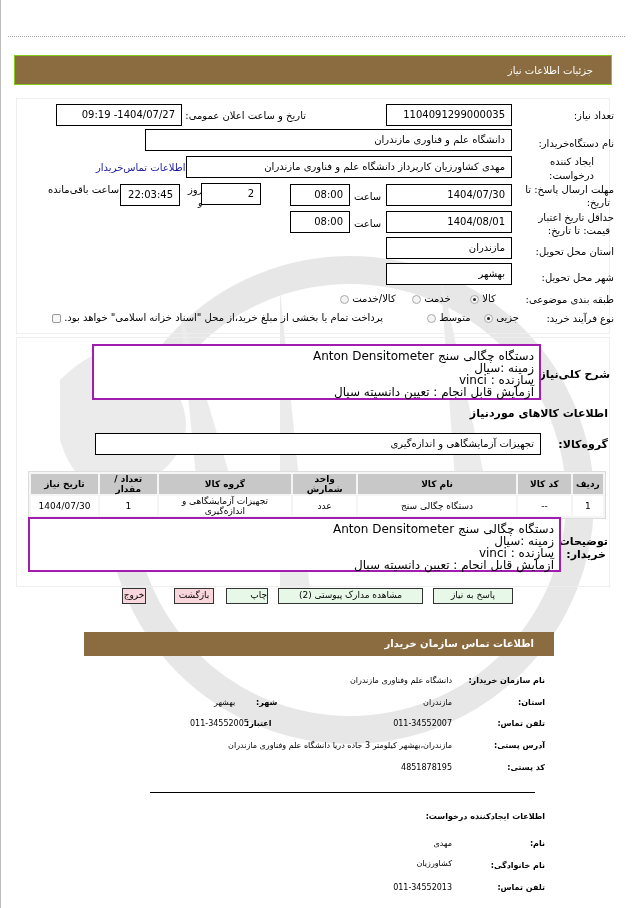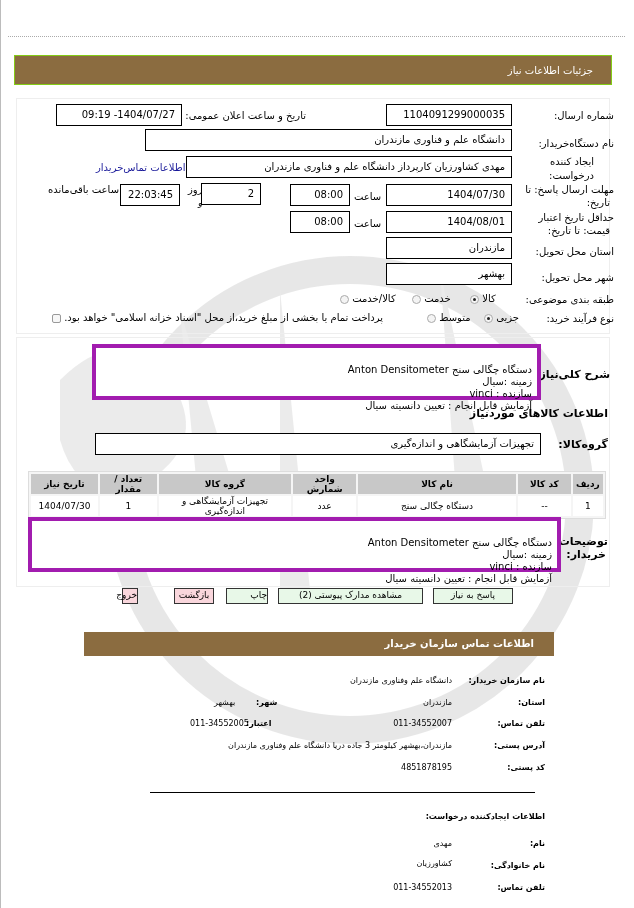--- a/index.html
+++ b/index.html
@@ -13,22 +13,22 @@
   .panel { position:absolute; left:16px; width:594px; border:1px solid #eee; box-sizing:border-box; }
   .lbl { position:absolute; font-size:10px; color:#000; text-align:right; white-space:nowrap; }
   .box { position:absolute; border:1px solid #000; background:#fff; box-sizing:border-box;
          font-size:10px; text-align:right; padding:0 6px; white-space:nowrap; overflow:hidden; }
   .link { position:absolute; color:#1a1a9a; font-size:10px; white-space:nowrap; }
   .radio { display:inline-block; width:9px; height:9px; border-radius:50%; border:1px solid #aaa;
            background:#f4f4f4; box-sizing:border-box; vertical-align:middle; position:relative; }
   .radio.on::after { content:""; position:absolute; left:2px; top:2px; width:3px; height:3px; border-radius:50%; background:#222; }
   .chk { display:inline-block; width:9px; height:9px; border:1px solid #999; background:#f7f7f7; box-sizing:border-box; vertical-align:middle; border-radius:2px; }
   .opt { position:absolute; font-size:10px; white-space:nowrap; }
-  .multibox { position:absolute; border:4px solid #a21caf; background:#fff; box-sizing:border-box;
-              font-size:10px; text-align:right; padding:16px 5px; line-height:12px; }
+  .multibox { position:absolute; border:2px solid #a21caf; background:#fff; box-sizing:border-box;
+              font-size:12px; text-align:right; padding:4px 5px; line-height:12px; }
   .bold { font-weight:bold; }
   table.items { position:absolute; left:28px; top:471px; width:578px; border-collapse:separate; border-spacing:2px;
                 background:#f5f5f5; border:1px solid #ddd; font-size:9px; }
   table.items th { background:#c8c8c8; font-weight:bold; height:18px; padding:0 3px; font-size:9px; }
   table.items td { background:#fff; height:16px; text-align:center; padding:0 3px; }
   .btn { position:absolute; height:16px; border:1px solid #333; box-sizing:border-box; font-size:9px;
          text-align:center; line-height:12px; cursor:pointer; }
   .btn.green { background:#e8f8e8; }
   .btn.pink { background:#f9d6dc; }
   .header2 { position:absolute; left:84px; top:632px; width:470px; height:24px; background:#8b6c40;
@@ -52,21 +52,21 @@
   <path d="M420 20 l60 280 l-40 0z" fill="#c8c8c8"></path>
 </svg>
 
 <div class="header1">
   <span>جزئیات اطلاعات نیاز</span>
 </div>
 
 <div class="panel" style="top:98px;height:236px;"></div>
 <div class="panel" style="top:337px;height:250px;"></div>
 
-<div class="lbl" style="right:20px;top:110px;">شماره ارسال:</div>
+<div class="lbl" style="right:20px;top:110px;">تعداد نیاز:</div>
 <div class="box" style="left:386px;top:104px;width:126px;height:22px;line-height:20px;">1104091299000035</div>
 <div class="lbl" style="right:328px;top:110px;">تاریخ و ساعت اعلان عمومی:</div>
 <div class="box" style="left:56px;top:104px;width:126px;height:22px;line-height:20px;">1404/07/27- 09:19</div>
 
 <div class="lbl" style="right:20px;top:138px;">نام دستگاه‌خریدار:</div>
 <div class="box" style="left:145px;top:129px;width:367px;height:22px;line-height:20px;">دانشگاه علم و فناوری مازندران</div>
 
 <div class="lbl" style="right:40px;top:156px;">ایجاد کننده</div>
 <div class="lbl" style="right:40px;top:170px;">درخواست:</div>
 <div class="box" style="left:186px;top:156px;width:326px;height:22px;line-height:20px;">مهدی  کشاورزیان  کارپرداز دانشگاه علم و فناوری مازندران</div>
@@ -161,21 +161,21 @@
   <div>دستگاه چگالی سنج Anton Densitometer</div>
   <div>زمینه :سیال</div>
   <div>سازنده : vinci</div>
   <div>آزمایش قابل انجام :  تعیین  دانسیته سیال</div>
 </div>
 
 <div class="btn green" style="left:433px;top:588px;width:80px;">پاسخ به نیاز</div>
 <div class="btn green" style="left:278px;top:588px;width:145px;">مشاهده مدارک پیوستی (2)</div>
 <div class="btn green" style="left:226px;top:588px;width:40px;padding-left:40px;">چاپ</div>
 <div class="btn pink" style="left:174px;top:588px;width:40px;">بازگشت</div>
-<div class="btn pink" style="left:122px;top:588px;width:16px;">خروج</div>
+<div class="btn pink" style="left:122px;top:588px;width:24px;">خروج</div>
 
 <div class="header2">
   <span>اطلاعات تماس سازمان خریدار</span>
 </div>
 
 <div class="ci b" style="right:89px;top:676px;">نام سازمان خریدار:</div>
 <div class="ci" style="right:182px;top:676px;">دانشگاه علم وفناوری مازندران</div>
 
 <div class="ci b" style="right:89px;top:698px;">استان:</div>
 <div class="ci" style="right:182px;top:698px;">مازندران</div>

